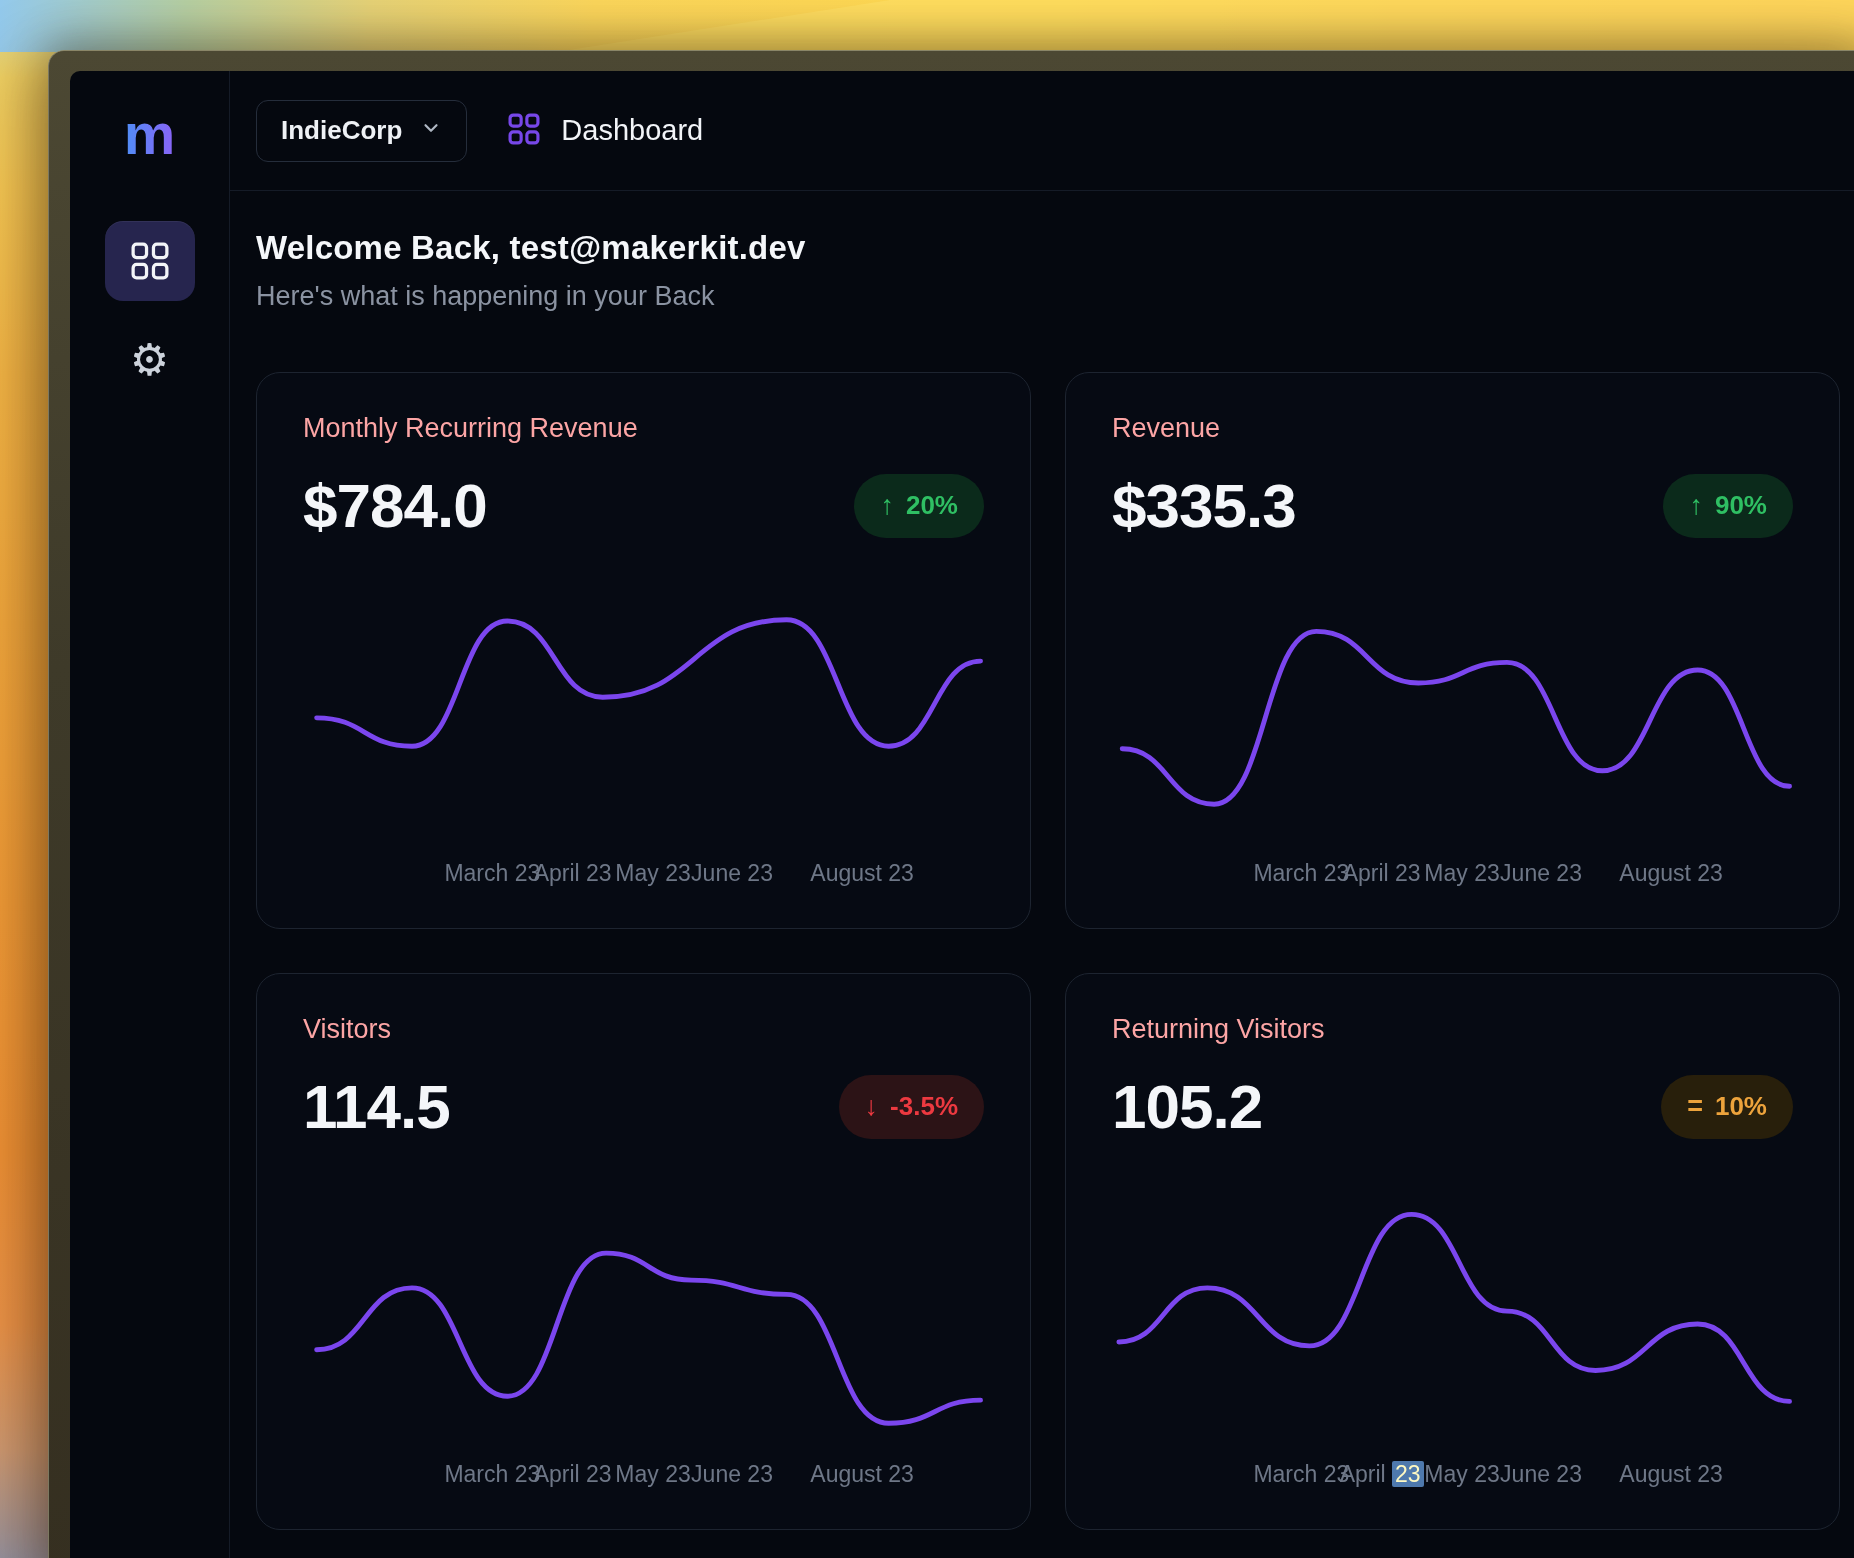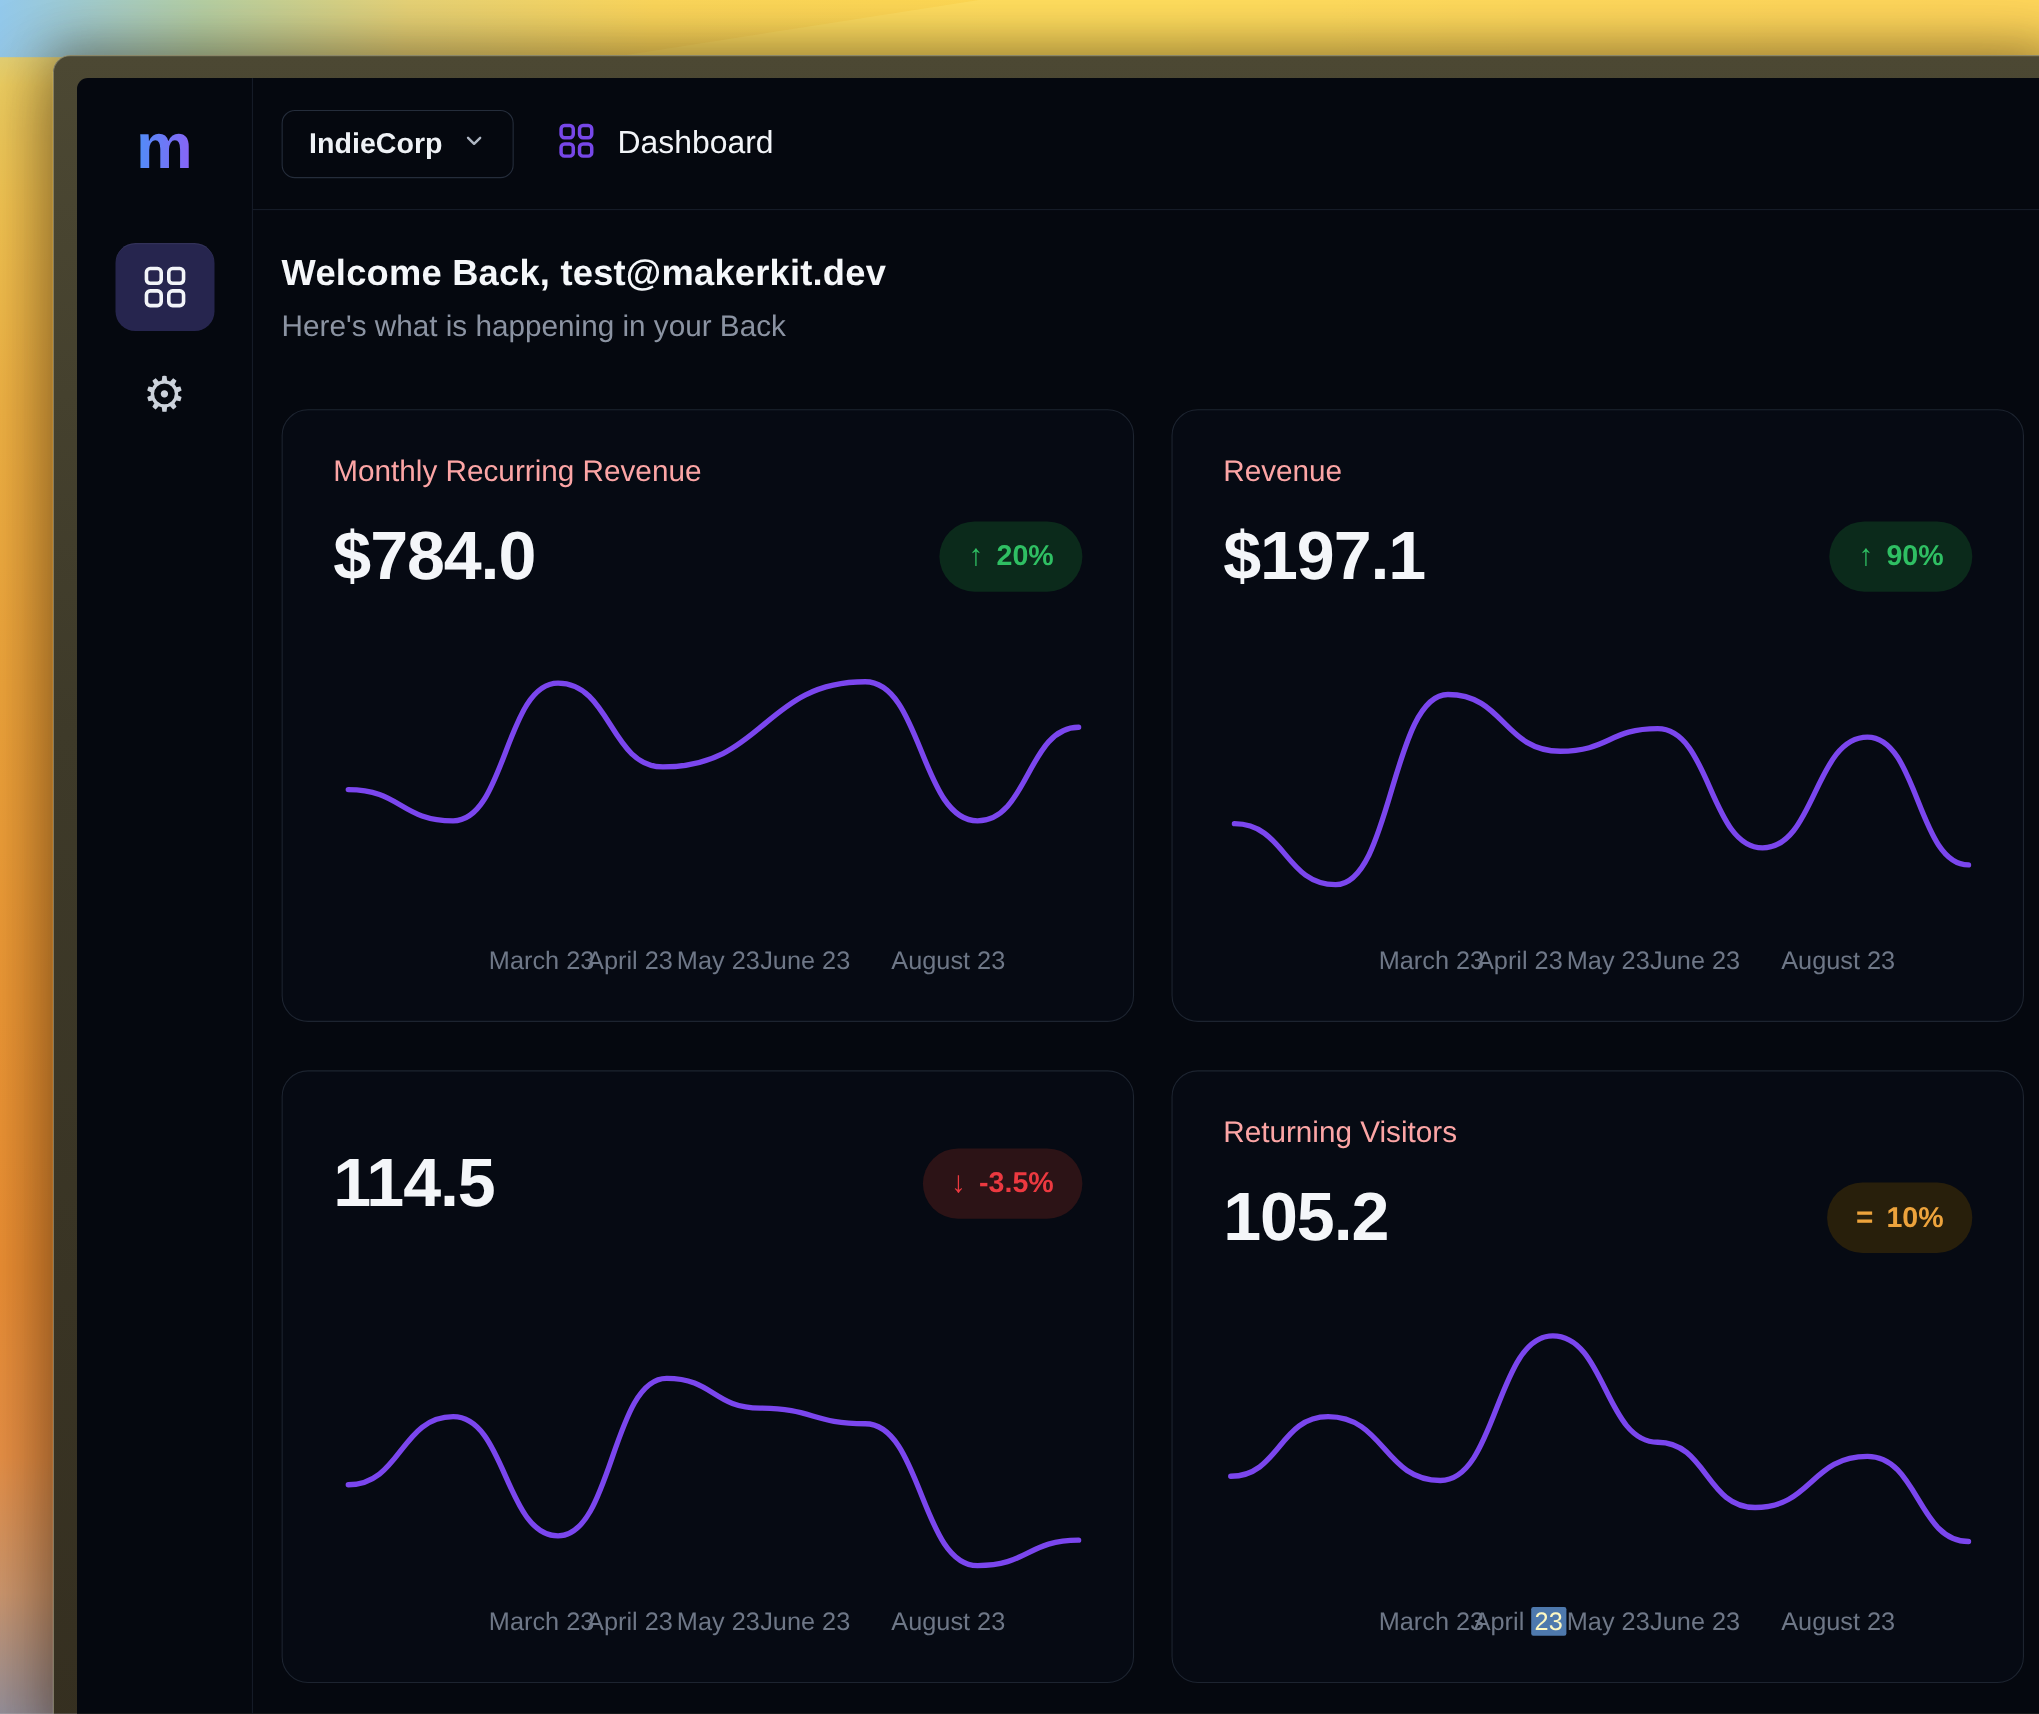--- a/index.html
+++ b/index.html
@@ -144,41 +144,42 @@
                 <span class="axis-label" style="left: 51.4%;">May 23</span>
                 <span class="axis-label" style="left: 63%;">June 23</span>
                 <span class="axis-label" style="left: 82.1%;">August 23</span>
               </div>
           </div>
         </article>
 
         <article class="card">
           <div class="card-title">Revenue</div>
           <div class="value-row">
-            <div class="value">$197.1</div>
+            <div class="value">$335.3</div>
             <div class="badge badge-up">
               <span class="t-icon">↑</span>
               <span>90%</span>
             </div>
           </div>
           <div class="chart-wrap">
             <svg class="chart" viewBox="0 0 775 290" preserveAspectRatio="none">
                 <path fill="none" stroke-width="5.5" stroke-linecap="round" stroke-linejoin="round" stroke="#7b46ee" d="M11.6,174.0 C63.9,174.0 63.9,236.3 116.3,236.3 C174.4,236.3 174.4,42.0 232.5,42.0 C290.6,42.0 290.6,100.0 348.8,100.0 C399.1,100.0 399.1,76.9 449.5,76.9 C503.8,76.9 503.8,198.7 558.0,198.7 C612.3,198.7 612.3,85.5 666.5,85.5 C718.8,85.5 718.8,216.1 771.1,216.1"></path>
               </svg>
             <div class="axis-row">
                 <span class="axis-label" style="left: 27.8%;">March 23</span>
                 <span class="axis-label" style="left: 39.6%;">April 23</span>
                 <span class="axis-label" style="left: 51.4%;">May 23</span>
                 <span class="axis-label" style="left: 63%;">June 23</span>
                 <span class="axis-label" style="left: 82.1%;">August 23</span>
               </div>
           </div>
         </article>
 
         <article class="card">
+          <div class="card-title">Visitors</div>
           <div class="value-row">
             <div class="value">114.5</div>
             <div class="badge badge-down">
               <span class="t-icon">↓</span>
               <span>-3.5%</span>
             </div>
           </div>
           <div class="chart-wrap">
             <svg class="chart" viewBox="0 0 775 290" preserveAspectRatio="none">
                 <path fill="none" stroke-width="5.5" stroke-linecap="round" stroke-linejoin="round" stroke="#7b46ee" d="M15.5,174.0 C69.8,174.0 69.8,104.4 124.0,104.4 C178.3,104.4 178.3,226.2 232.5,226.2 C288.7,226.2 288.7,65.3 344.9,65.3 C393.3,65.3 393.3,95.7 441.7,95.7 C496.0,95.7 496.0,111.7 550.3,111.7 C608.4,111.7 608.4,256.6 666.5,256.6 C718.8,256.6 718.8,230.6 771.1,230.6"></path>

